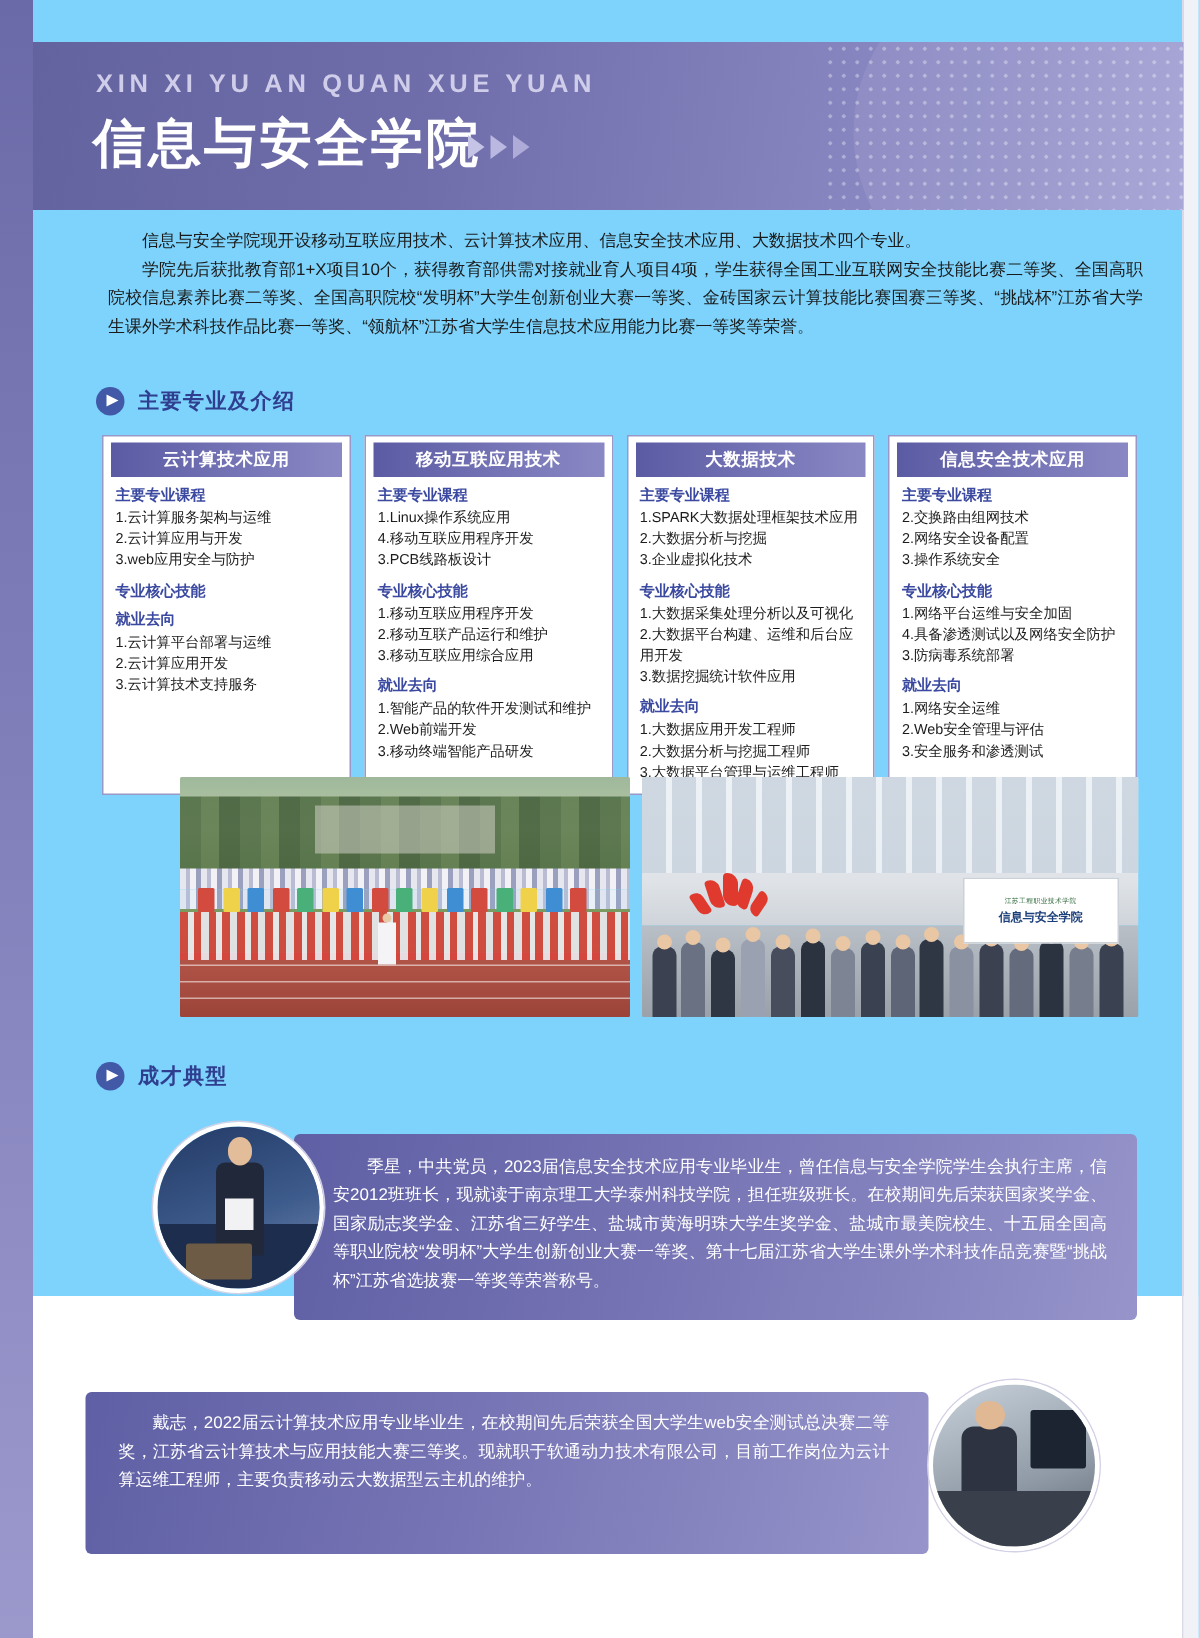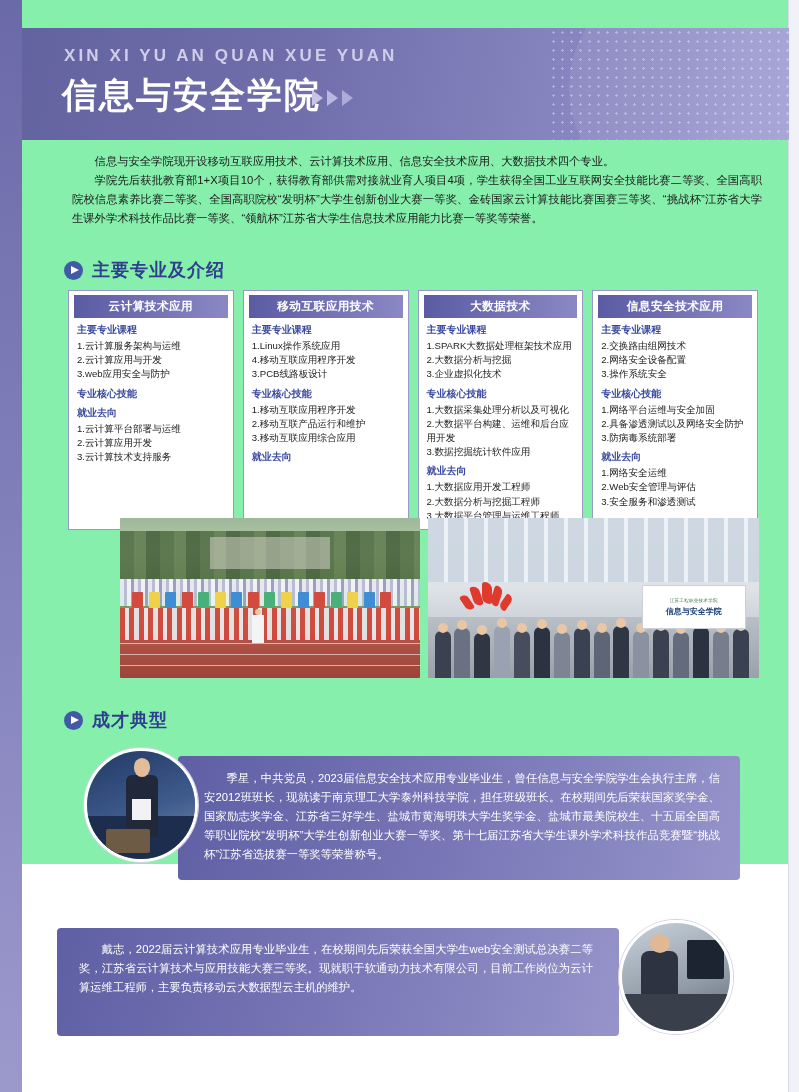--- a/index.html
+++ b/index.html
@@ -9,21 +9,21 @@
     height: 1092px;
     background: #ffffff;
     font-family: "Liberation Sans", sans-serif;
     overflow: hidden;
     position: relative;
   }
   .page {
     position: absolute;
     left: 0; top: 0;
     width: 799px; height: 864px;
-    background: #86efac;
+    background: #7dd3fc;
   }
   
   .band-left {
     position: absolute; left: 0; top: 0; width: 22px; height: 1092px;
     background: linear-gradient(180deg,#6b6aa8 0%, #7e7cb8 40%, #9b99cc 100%);
   }
   .band-right {
     position: absolute; right: 0; top: 0; width: 10px; height: 1092px;
     background: #f1f1f8;
   }
@@ -94,21 +94,21 @@
     position: relative;
   }
   .sec-head .tri:after {
     content: ""; position: absolute; left: 7px; top: 5px;
     width: 0; height: 0;
     border-left: 8px solid #ffffff;
     border-top: 4.5px solid transparent;
     border-bottom: 4.5px solid transparent;
   }
   .sec-head .txt {
-    font-size: 18px; font-weight: bold; color: #2f3e8f; letter-spacing: 1px;
+    font-size: 14px; font-weight: bold; color: #2f3e8f; letter-spacing: 1px;
   }
   #sec-major { left: 64px; top: 258px; }
   #sec-talent { left: 64px; top: 708px; }
 
   
   .cards {
     position: absolute; left: 68px; top: 290px; width: 690px;
     display: flex; gap: 9px;
   }
   .card {
@@ -193,21 +193,21 @@
   }
   .p2-people i:before {
     content:""; position:absolute; left:3px; top:-8px; width:10px; height:10px;
     border-radius:50%; background:#e9c6a4;
   }
 
   
   .talent {
     position: absolute; width: 690px;
   }
-  #talent1 { left: 50px; top: 748px; height: 138px; }
+  #talent1 { left: 68px; top: 748px; height: 138px; }
   #talent2 { left: 57px; top: 920px; height: 122px; }
   .talent-card {
     position: absolute; border-radius: 4px;
     background: linear-gradient(105deg,#5f5fa5 0%, #7674b4 45%, #9694ca 100%);
     color: #ffffff;
   }
   #talent1 .talent-card { left: 128px; top: 8px; width: 562px; height: 124px; }
   #talent2 .talent-card { left: 0px; top: 8px; width: 562px; height: 108px; }
   .talent-text {
     padding: 13px 20px 10px 26px;
@@ -305,20 +305,25 @@
           <li>4.移动互联应用程序开发</li>
           <li>3.PCB线路板设计</li>
         </ul>
         <div class="grp-title">专业核心技能</div>
         <ul class="grp-list">
           <li>1.移动互联应用程序开发</li>
           <li>2.移动互联产品运行和维护</li>
           <li>3.移动互联应用综合应用</li>
         </ul>
         <div class="grp-title">就业去向</div>
+        <ul class="grp-list">
+          <li>1.智能产品的软件开发测试和维护</li>
+          <li>2.Web前端开发</li>
+          <li>3.移动终端智能产品研发</li>
+        </ul>
       </div>
     </div>
 
     <div class="card">
       <div class="card-title">大数据技术</div>
       <div class="card-body">
         <div class="grp-title">主要专业课程</div>
         <ul class="grp-list">
           <li>1.SPARK大数据处理框架技术应用</li>
           <li>2.大数据分析与挖掘</li>
@@ -344,21 +349,21 @@
       <div class="card-body">
         <div class="grp-title">主要专业课程</div>
         <ul class="grp-list">
           <li>2.交换路由组网技术</li>
           <li>2.网络安全设备配置</li>
           <li>3.操作系统安全</li>
         </ul>
         <div class="grp-title">专业核心技能</div>
         <ul class="grp-list">
           <li>1.网络平台运维与安全加固</li>
-          <li>2.具备渗透测试以及网络安全防护</li>
+          <li>4.具备渗透测试以及网络安全防护</li>
           <li>3.防病毒系统部署</li>
         </ul>
         <div class="grp-title">就业去向</div>
         <ul class="grp-list">
           <li>1.网络安全运维</li>
           <li>2.Web安全管理与评估</li>
           <li>3.安全服务和渗透测试</li>
         </ul>
       </div>
     </div>

